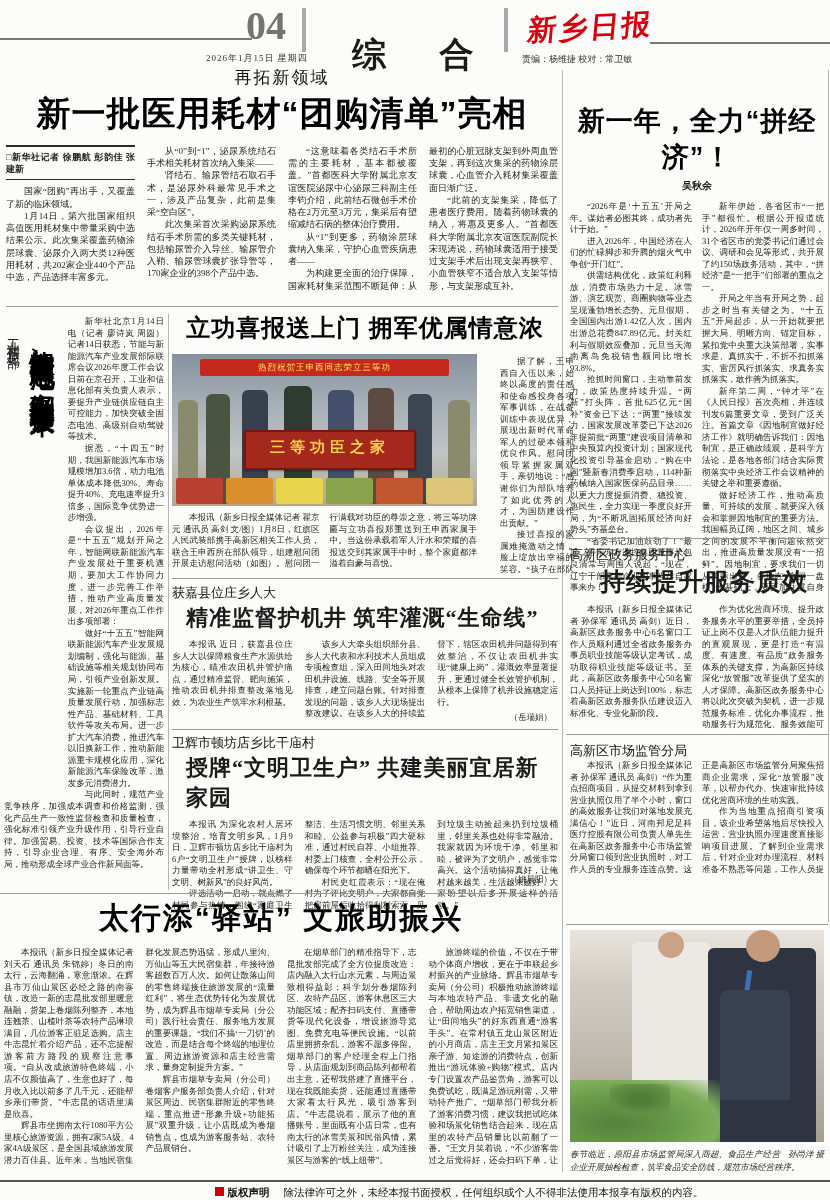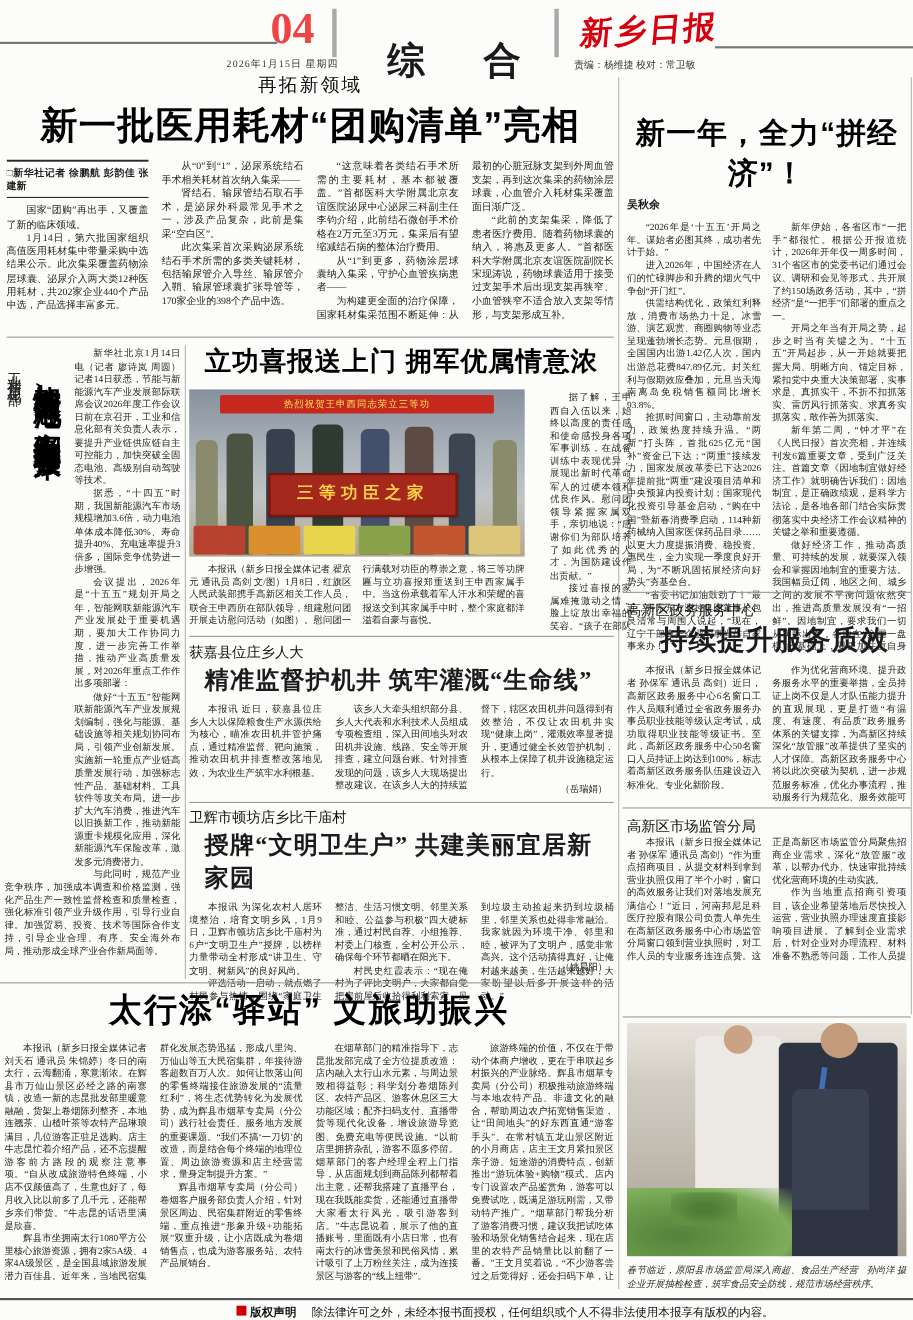--- a/index.html
+++ b/index.html
@@ -6,53 +6,53 @@
   body{width:830px;height:1200px;position:relative;background:#fcfcfa;overflow:hidden;
        font-family:"Liberation Serif",serif;color:#1b1b1b;}
   .abs{position:absolute;}
   .rule-h{position:absolute;background:#9a9a9a;height:1px;}
   .rule-v{position:absolute;background:#b5b5b5;width:1px;}
   .hed{font-family:"Liberation Sans",sans-serif;font-weight:bold;color:#000;}
   .body-text{font-size:9px;line-height:1.36;text-align:justify;color:#222;}
   .body-text p{margin:0;text-indent:2em;}
   .cols{column-fill:auto;overflow:hidden;}
   
-  .pagenum{font-size:40px;font-weight:bold;color:#ef4444;font-family:"Liberation Serif",serif;}
+  .pagenum{font-size:40px;font-weight:bold;color:#737373;font-family:"Liberation Serif",serif;}
   .hdr-date{font-size:9px;color:#333;letter-spacing:1px;text-align:center;}
   .section-title{font-size:34px;font-weight:bold;letter-spacing:22px;color:#1a1a1a;
                  font-family:"Liberation Sans",sans-serif;}
   .masthead{font-size:29px;font-weight:bold;color:#d6000f;transform:skewX(-8deg) rotate(-3deg);
             font-family:"Liberation Serif",serif;letter-spacing:2px;}
   .hdr-editors{font-size:9px;color:#333;}
   .vbar{position:absolute;width:4px;background:#a9a9a9;}
   
   .kicker{font-size:17px;text-align:center;color:#111;letter-spacing:2px;}
   .main-title{font-size:34px;text-align:center;letter-spacing:1px;margin-top:2px;}
   .byline-box{border-top:2px solid #2a2a2a;border-bottom:1px solid #2a2a2a;
               font-family:"Liberation Sans",sans-serif;font-weight:bold;
               font-size:9px;padding:4px 0;margin-bottom:5px;}
   
   .essay-title{font-size:27px;text-align:center;letter-spacing:1px;margin-top:31px;}
-  .essay-author{font-size:10px;text-align:left;margin:4px 0 8px 0;font-weight:bold;}
+  .essay-author{font-size:10px;text-align:center;margin:4px 0 8px 0;font-weight:bold;}
   
   .sub-kicker{font-size:13px;font-family:"Liberation Sans",sans-serif;color:#111;}
   .sub-title{font-size:22px;letter-spacing:1px;margin:1px 0 6px 14px;
              font-family:"Liberation Serif",serif;font-weight:bold;}
   .byline-end{position:absolute;font-size:8.5px;color:#222;}
   
   .photo{overflow:hidden;position:absolute;}
   .ph-jg{background:linear-gradient(180deg,#87919d 0%,#a8b1b8 35%,#c0c4c6 65%,#b3a68c 100%);}
   .ph-banner{position:absolute;top:5px;left:28px;right:28px;height:17px;background:#c5291d;
              border-radius:2px;color:#ffe15a;font-size:8.5px;text-align:center;line-height:17px;
              font-family:"Liberation Sans",sans-serif;letter-spacing:1px;}
   .fig{position:absolute;border-radius:6px 6px 0 0;}
   .plaque{position:absolute;left:72px;bottom:36px;width:168px;height:36px;background:#a5281c;
           border:2px solid #78150e;box-shadow:0 1px 2px rgba(0,0,0,.4);
           color:#ffd24a;font-size:15px;text-align:center;line-height:34px;letter-spacing:5px;
-          font-family:Liberation Sans, sans-serif;font-weight:bold;}
+          font-family:Liberation Mono, monospace;font-weight:bold;}
   .gifts{position:absolute;left:4px;right:4px;bottom:2px;height:26px;display:flex;gap:3px;}
   .gifts div{flex:1;border-radius:2px;}
   .ph-mk{background:linear-gradient(180deg,#dad6cf 0%,#cbc6bc 40%,#a59e90 100%);}
   .caption{font-size:8.5px;font-style:italic;line-height:1.5;text-align:justify;color:#2a2a2a;}
   .caption .credit{float:right;margin-left:8px;}
   
   .miit-wrap{overflow:hidden;}
   .miit-float{float:left;margin:12px 8px 4px 0;display:flex;}
   .v-label{writing-mode:vertical-rl;font-size:13px;letter-spacing:3px;color:#222;
            font-family:"Liberation Sans",sans-serif;margin-right:4px;}

